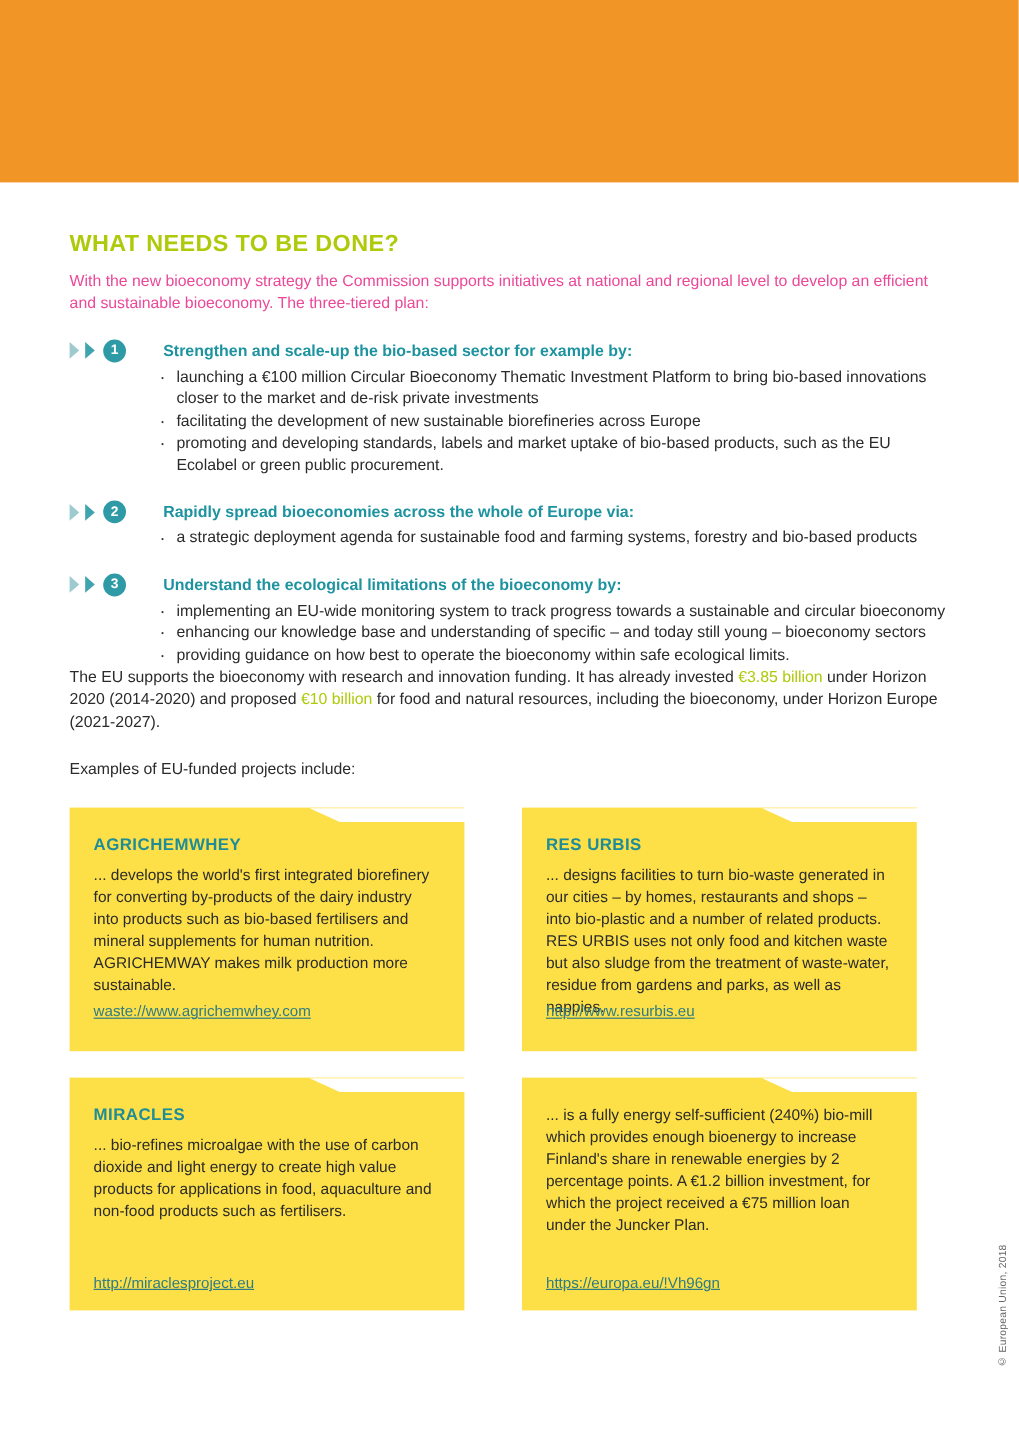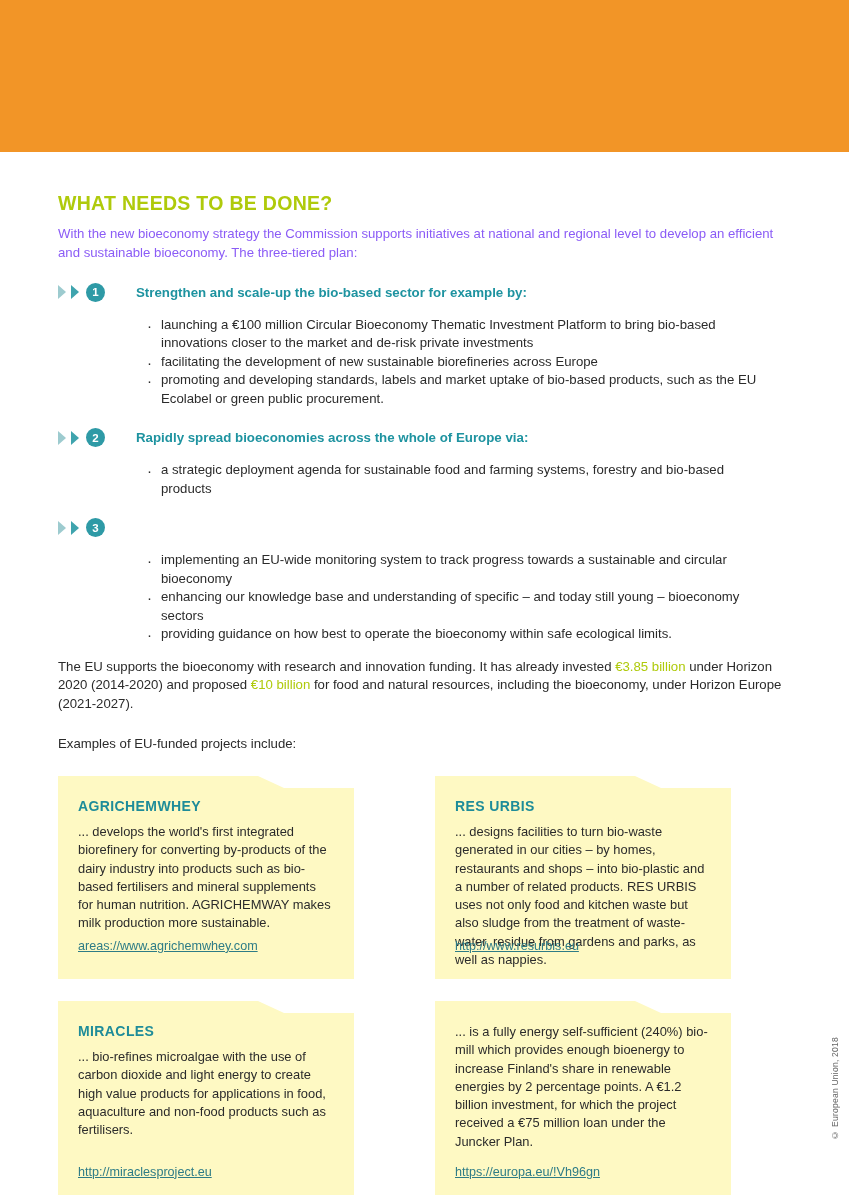--- a/index.html
+++ b/index.html
@@ -46,21 +46,21 @@
     margin: 0 0 11px 0;
     line-height: 1.15;
   }
   .section-heading.second { margin-top: 38px; }
 
   .intro {
     font-size: 13.2px;
     line-height: 1.42;
     margin: 0 0 4px 0;
     max-width: 718px;
-    color: #8b5cf6;
+    color: #ec4899;
   }
 
   
   .tier { margin-top: 20px; position: relative; }
   .tier-head {
     display: flex;
     align-items: center;
     gap: 5px;
     margin-bottom: 3px;
   }
@@ -86,21 +86,21 @@
     flex: 0 0 auto;
   }
   .tier-title {
     color: #1E93A0;
     font-size: 13.3px;
     font-weight: bold;
     margin-left: 26px;
   }
   .tier-list {
     list-style: none;
-    margin: 14px;
+    margin: 0;
     padding: 0 0 0 73px;
   }
   .tier-list li {
     position: relative;
     font-size: 13.2px;
     line-height: 1.40;
     padding-left: 16px;
     margin-bottom: 0px;
     max-width: 718px;
   }
@@ -129,22 +129,22 @@
   
   .cards {
     margin-top: 25px;
     display: grid;
     grid-template-columns: 363px 363px;
     column-gap: 14px;
     row-gap: 22px;
   }
   .card {
     position: relative;
-    background: #fef9c3;
-    width: 296px;
+    background: #fde047;
+    width: 329px;
     height: 203px;
     box-sizing: border-box;
     padding: 22px 20px 0 20px;
   }
   
   .card::before {
     content: "";
     position: absolute;
     top: 0;
     left: 200px;
@@ -223,39 +223,40 @@
     <ul class="tier-list">
       <li>a strategic deployment agenda for sustainable food and farming systems, forestry and bio-based products</li>
     </ul>
   </div>
 
   <div class="tier">
     <div class="tier-head">
       <span class="arrow light"></span>
       <span class="arrow dark"></span>
       <span class="num-circle">3</span>
+      <span class="tier-title">Understand the ecological limitations of the bioeconomy by:</span>
     </div>
     <ul class="tier-list">
       <li>implementing an EU-wide monitoring system to track progress towards a sustainable and circular bioeconomy</li>
       <li>enhancing our knowledge base and understanding of specific – and today still young – bioeconomy sectors</li>
       <li>providing guidance on how best to operate the bioeconomy within safe ecological limits.</li>
     </ul>
   </div>
 
 
   <p class="funding"><span>The EU supports the bioeconomy with research and innovation funding. It has already invested </span><span class="hl">€3.85 billion</span><span> under Horizon 2020 (2014-2020) and proposed </span><span class="hl">€10 billion</span><span> for food and natural resources, including the bioeconomy, under Horizon Europe (2021-2027).</span></p>
 
   <p class="examples-line">Examples of EU-funded projects include:</p>
 
   <div class="cards">
 
     <div class="card">
       <h3 class="card-title">AGRICHEMWHEY</h3>
       <p class="card-body">... develops the world's first integrated biorefinery for converting by-products of the dairy industry into products such as bio-based fertilisers and mineral supplements for human nutrition. AGRICHEMWAY makes milk production more sustainable.</p>
-      <a class="card-link" href="#">areas://www.agrichemwhey.com</a>
+      <a class="card-link" href="#">waste://www.agrichemwhey.com</a>
     </div>
 
     <div class="card">
       <h3 class="card-title">RES URBIS</h3>
       <p class="card-body">... designs facilities to turn bio-waste generated in our cities – by homes, restaurants and shops – into bio-plastic and a number of related products. RES URBIS uses not only food and kitchen waste but also sludge from the treatment of waste-water, residue from gardens and parks, as well as nappies.</p>
       <a class="card-link" href="#">http://www.resurbis.eu</a>
     </div>
 
     <div class="card row2">
       <h3 class="card-title">MIRACLES</h3>

